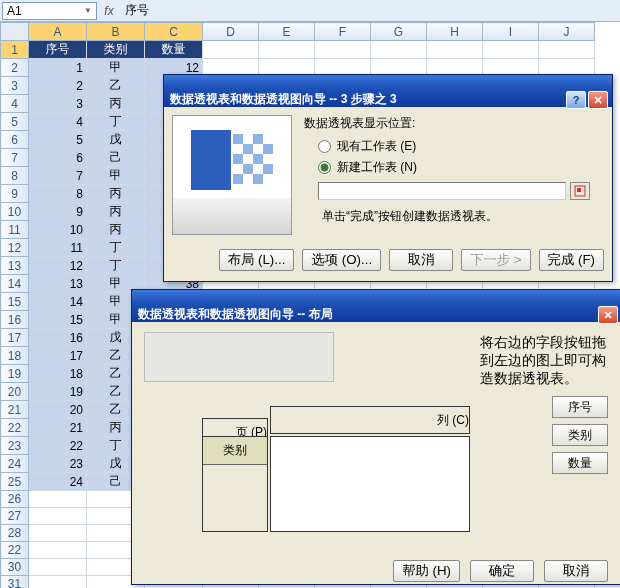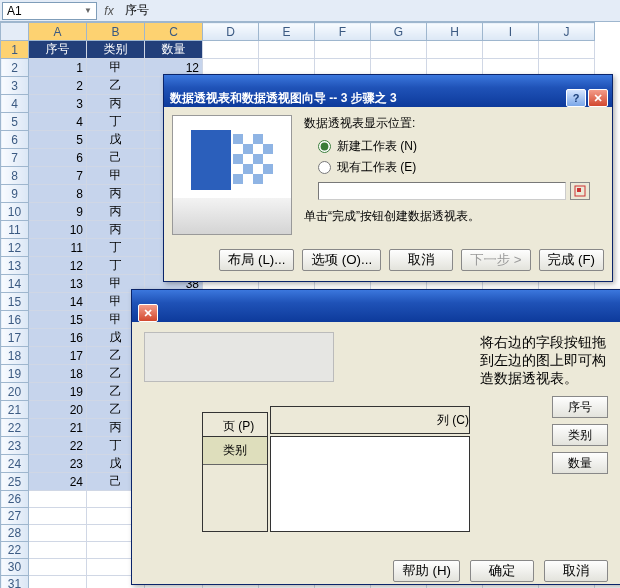--- a/index.html
+++ b/index.html
@@ -24,52 +24,52 @@
 td.cell.txt { text-align: center; }
 td.cell.selrange { background: #c6d4ec; }
 td.cell.hdrcell { background: #223f7a; color: #fff; text-align: center; }
 .colA { width: 58px; }
 .colB { width: 58px; }
 .colC { width: 58px; }
 .colW { width: 56px; }
 
 
 .dlg { position: absolute; border: 1px solid #0a246a; background: #ece9d8; box-shadow: 2px 2px 5px rgba(0,0,0,0.3); }
-.titlebar { background: linear-gradient(#3b77dd, #1f52b7 40%, #0d3a9b); color: #fff; height: 32px; display: flex; align-items: flex-end; padding: 0 4px; font-weight: bold; }
+.titlebar { background: linear-gradient(#3b77dd, #1f52b7 40%, #0d3a9b); color: #fff; height: 24px; display: flex; align-items: flex-start; padding: 16px 4px; font-weight: bold; }
 .titlebar .t-text { flex: 1; padding-left: 2px; }
 .t-btn { width: 20px; height: 18px; background: linear-gradient(#f39c8a, #d2482e); border: 1px solid #fff; color: #fff; display: flex; align-items: center; justify-content: center; font-weight: bold; font-size: 11px; margin-left: 2px; border-radius: 2px; }
 .t-btn.help { background: linear-gradient(#d5e5ff, #7ba7e8); color: #1a3f7a; }
 
 
 .dlg1 { left: 163px; top: 74px; width: 450px; }
 .dlg1 .body { display: flex; padding: 8px; gap: 12px; }
 .preview { width: 120px; height: 120px; background: #fff; border: 1px solid #999; position: relative; overflow: hidden; }
 .preview-flag { position: absolute; left: 18px; top: 14px; width: 90px; height: 60px; }
 .flag-blue { position:absolute; left:0; top:0; width:40px; height:60px; background:#2b5fbb; }
 .chk { position:absolute; width:10px; height:10px; background:#8fb4e4; }
 .preview-sheet { position:absolute; left:0; bottom:0; width:120px; height:36px; background:linear-gradient(#f3f3f3,#d4d4d4);}
 .opts { flex: 1; }
 .opts .lbl { margin-bottom: 6px; }
 .radio-row { display: flex; align-items: center; gap: 6px; margin: 4px 14px; }
 .radio-row input { accent-color: #3a7c38; }
 .ref-row { display: flex; align-items: center; gap: 4px; margin: 6px 14px; }
 .ref-input { flex: 1; height: 18px; border: 1px inset #ccc; background: #fff; }
 .ref-btn { width: 20px; height: 18px; border: 1px solid #888; background: #ece9d8; display:flex;align-items:center;justify-content:center; }
-.hint { margin: 8px 0; }
+.hint { margin: 8px 18px; }
 .dlg1 .buttons { display: flex; justify-content: flex-end; gap: 8px; padding: 6px 8px 10px; }
 .btn { min-width: 64px; height: 22px; background: linear-gradient(#fefefe, #e3e3dc); border: 1px solid #888; border-radius: 2px; padding: 0 8px; display:inline-flex; align-items:center; justify-content:center; cursor:pointer; }
 .btn[disabled] { color: #999; }
 
 
 .dlg2 { left: 131px; top: 289px; width: 492px; height: 296px; }
 .dlg2 .body { padding: 10px 12px; position: relative; height: calc(100% - 24px); }
 .layout-preview { position:absolute; left:12px; top:10px; width:190px; height:50px; border:1px solid #bbb; background:#e6e6e3; }
 .layout-hint { position:absolute; left:348px; top:12px; width:136px; font-size:14px; }
 .layout-area { position:absolute; left:12px; top:84px; width:330px; height:140px; }
-.page-box { position:absolute; left:58px; top:6px; width:66px; height:28px; border:1px solid #333; background:#ece9d8; display:flex; align-items:center; justify-content:flex-start;padding-left:20px; }
+.page-box { position:absolute; left:58px; top:12px; width:66px; height:28px; border:1px solid #333; background:#ece9d8; display:flex; align-items:center; justify-content:flex-end;padding-left:20px; }
 .row-box { position:absolute; left:58px; top:30px; width:66px; height:96px; border:1px solid #333; background:#ece9d8; display:flex; flex-direction:column; }
 .row-box .f1 { height:28px; border-bottom:1px solid #666; display:flex; align-items:center; justify-content:center; background:#dedebc;}
 .row-box .f2 { flex:1; display:flex; align-items:center; justify-content:center;}
 .col-box { position:absolute; left:126px; top:0; width:200px; height:28px; border:1px solid #333; background:#ece9d8; display:flex; align-items:center; justify-content:flex-end; }
 .data-box { position:absolute; left:126px; top:30px; width:200px; height:96px; border:1px solid #333; background:#fff; display:flex; flex-direction:column;}
 .data-box .d1 { height:22px; border:1px solid #333; margin:2px; background:#ece9d8; display:flex; align-items:center; justify-content:center;}
 .data-box .d2 { flex:1; display:flex; align-items:center; justify-content:center;}
 .field-btns { position:absolute; right:14px; top:74px; display:flex; flex-direction:column; gap:6px; }
 .field-btn { width:56px; height:22px; background:linear-gradient(#fefefe,#e3e3dc); border:1px solid #888; display:flex; align-items:center; justify-content:center; }
 .dlg2 .buttons { position:absolute; bottom:10px; right:14px; display:flex; gap:10px; }
@@ -528,26 +528,26 @@
         <div class="chk" style="left:52px;top:34px"></div>
           <div class="chk" style="left:72px;top:34px"></div>
         <div class="chk" style="left:42px;top:44px"></div>
           <div class="chk" style="left:62px;top:44px"></div>
       </div>
       <div class="preview-sheet"></div>
     </div>
     <div class="opts">
       <div class="lbl">数据透视表显示位置:</div>
       <label class="radio-row">
+        <input type="radio" style="">
+        <span>现有工作表 (E)</span>
+      </label>
+      <label class="radio-row">
         <input type="radio" checked="" style="">
         <span>新建工作表 (N)</span>
-      </label>
-      <label class="radio-row">
-        <input type="radio" style="">
-        <span>现有工作表 (E)</span>
       </label>
       <div class="ref-row">
         <div class="ref-input"></div>
         <div class="ref-btn">
           <svg width="12" height="12">
               <rect x="1" y="1" width="10" height="10" fill="none" stroke="#c33"></rect>
               <rect x="3" y="3" width="4" height="4" fill="#c33"></rect>
             </svg>
         </div>
       </div>
@@ -558,20 +558,21 @@
     <button class="btn">布局 (L)...</button>
     <button class="btn">选项 (O)...</button>
     <button class="btn">取消</button>
     <button class="btn" disabled="">下一步 &gt;</button>
     <button class="btn">完成 (F)</button>
   </div>
 </div>
 
 <div class="dlg dlg2">
   <div class="titlebar">
+    <span class="t-text">数据透视表和数据透视图向导 -- 布局</span>
     <div class="t-btn">✕</div>
   </div>
   <div class="body">
     <div class="layout-preview"></div>
     <div class="layout-hint">将右边的字段按钮拖到左边的图上即可构造数据透视表。</div>
 
     <div class="layout-area">
       <div class="page-box">
           <span>页 (P)</span>
         </div>

